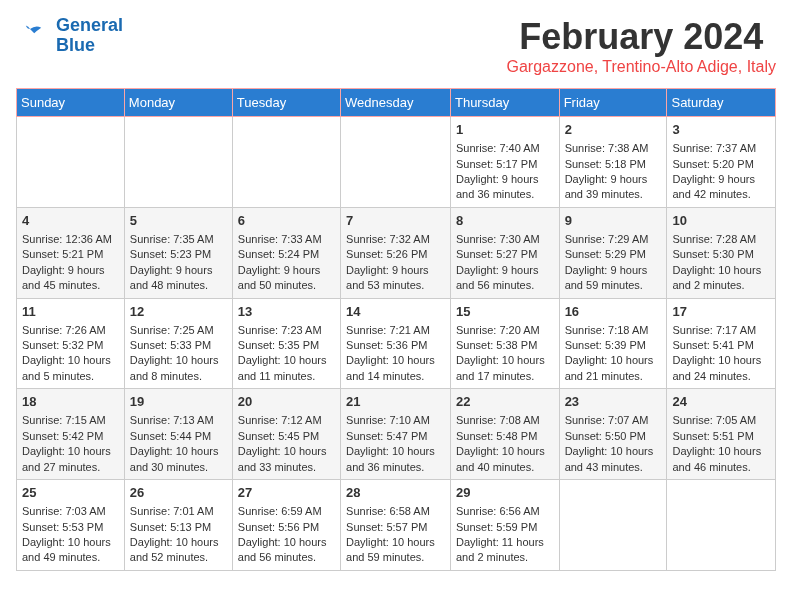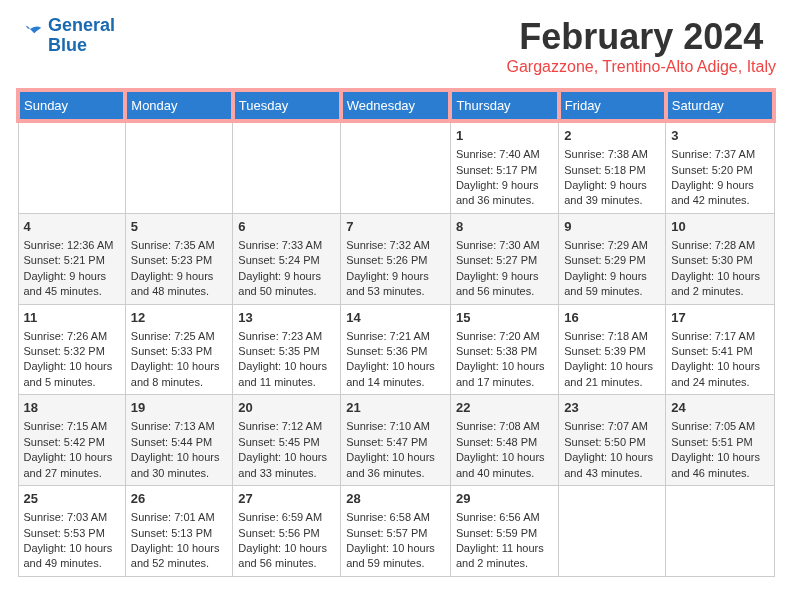--- a/index.html
+++ b/index.html
@@ -12,21 +12,21 @@
     }
     .header-area {
       display: flex;
       justify-content: space-between;
       align-items: flex-start;
       margin-bottom: 12px;
     }
     .logo {
       display: flex;
       align-items: center;
-      gap: 4px;
+      gap: 12px;
     }
     .logo-text {
       font-size: 18px;
       font-weight: bold;
       color: #333;
       line-height: 1.1;
     }
     .logo-text span { color: #1a6ab1; }
     .logo-bird {
       width: 28px;
@@ -49,21 +49,21 @@
       border-collapse: collapse;
       font-size: 11px;
     }
     thead th {
       background: #2a7dd1;
       color: #fff;
       padding: 6px 4px;
       text-align: left;
       font-size: 13px;
       font-weight: normal;
-      border: 4px solid #fca5a5;
+      border: 1px solid #fca5a5;
     }
     tbody td {
       border: 1px solid #ccc;
       vertical-align: top;
       padding: 4px 5px;
       height: 80px;
       width: 113px;
       color: #333;
       line-height: 1.4;
     }

